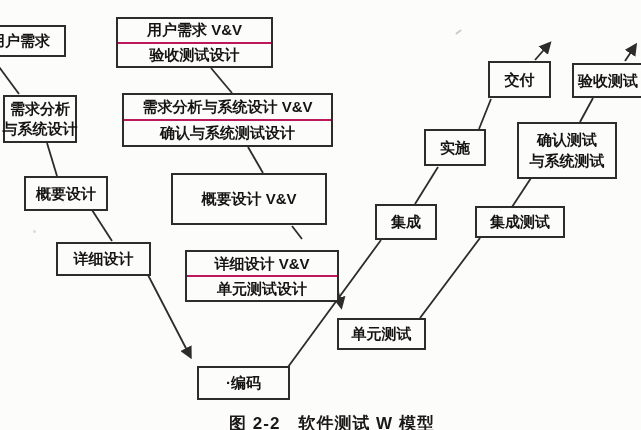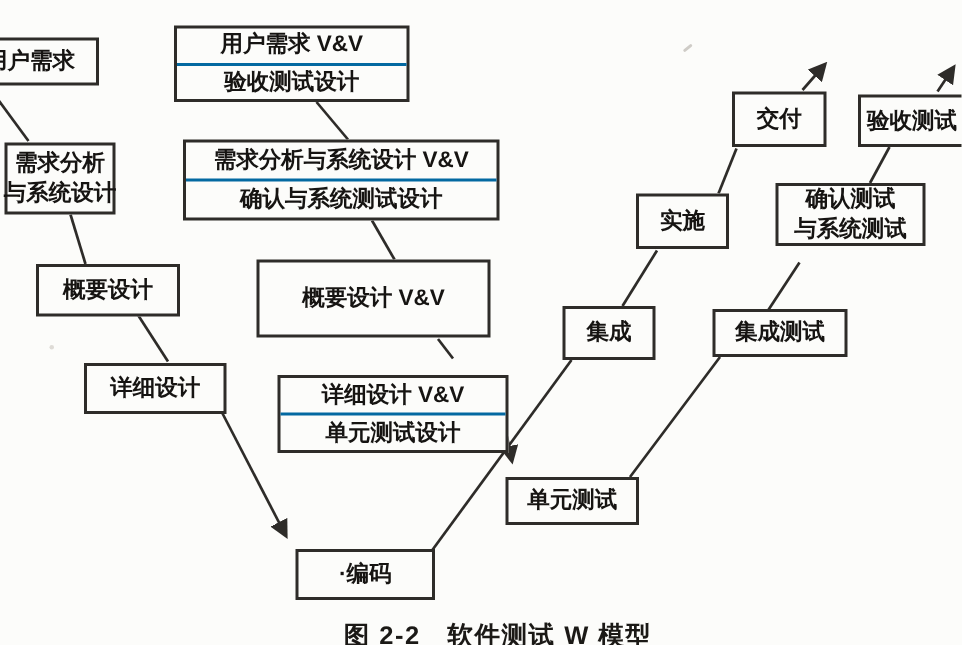--- a/index.html
+++ b/index.html
@@ -13,38 +13,38 @@
   .box,.dbox{
     position:absolute;z-index:2;box-sizing:border-box;
     background:#fcfcfa;border:2px solid #2e2c29;
     color:#161412;font-weight:bold;font-size:15px;
     display:flex;align-items:center;justify-content:center;
     text-align:center;line-height:1.2;white-space:nowrap;
   }
   .box.twolines{flex-direction:column;line-height:1.35;}
   .dbox{flex-direction:column;padding:0;align-items:stretch;}
   .dbox .row{flex:1;display:flex;align-items:center;justify-content:center;text-align:center;}
-  .dbox .row.bottom{border-top:2px solid #0369a1;}
+  .dbox .row.bottom{border-top:2px solid #be185d;}
   
   #b-user-req{left:-26px;top:25px;width:92px;height:32px;}
   #b-req-analysis{left:3px;top:95px;width:74px;height:48px;}
-  #b-hld{left:24px;top:176px;width:96px;height:35px;}
+  #b-hld{left:24px;top:176px;width:84px;height:35px;}
   #b-dd{left:56px;top:242px;width:95px;height:34px;}
   #b-coding{left:197px;top:366px;width:93px;height:34px;}
   #b-integration{left:375px;top:204px;width:62px;height:36px;}
   #b-implementation{left:424px;top:129px;width:62px;height:37px;}
   #b-delivery{left:475px;top:61px;width:63px;height:37px;margin-left:13px;}
   
   #b-userreq-vv{left:116px;top:17px;width:157px;height:51px;}
   #b-reqsys-vv{left:122px;top:93px;width:211px;height:54px;}
   #b-hld-vv{left:171px;top:173px;width:156px;height:52px;}
   #b-dd-vv{left:185px;top:250px;width:154px;height:52px;}
   #b-unit-test{left:337px;top:318px;width:89px;height:32px;}
   #b-integration-test{left:475px;top:206px;width:90px;height:32px;}
-  #b-confirm-test{left:517px;top:122px;width:100px;height:42px;}
+  #b-confirm-test{left:517px;top:122px;width:100px;height:57px;}
   #b-acceptance{left:572px;top:63px;width:72px;height:35px;}
   #caption{
     position:absolute;z-index:2;left:207px;top:414px;width:250px;
     text-align:center;font-weight:bold;font-size:17px;line-height:19px;
     color:#1b1916;letter-spacing:1px;
   }
   .speck{position:absolute;z-index:1;background:#cfccc7;border-radius:1px;}
   #speck-1{left:455px;top:31px;width:7px;height:2px;transform:rotate(-38deg);}
   #speck-2{left:33px;top:230px;width:3px;height:3px;border-radius:50%;background:#dedbd6;}
 </style>

